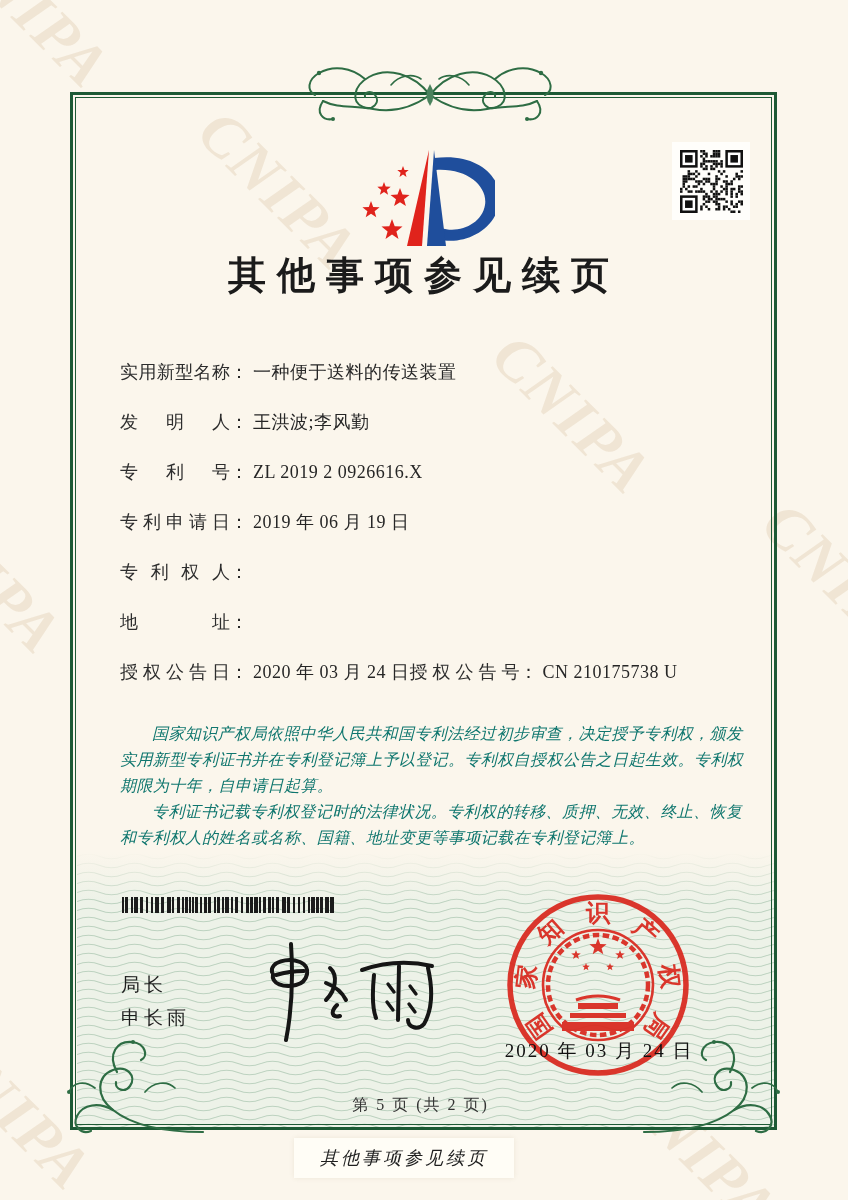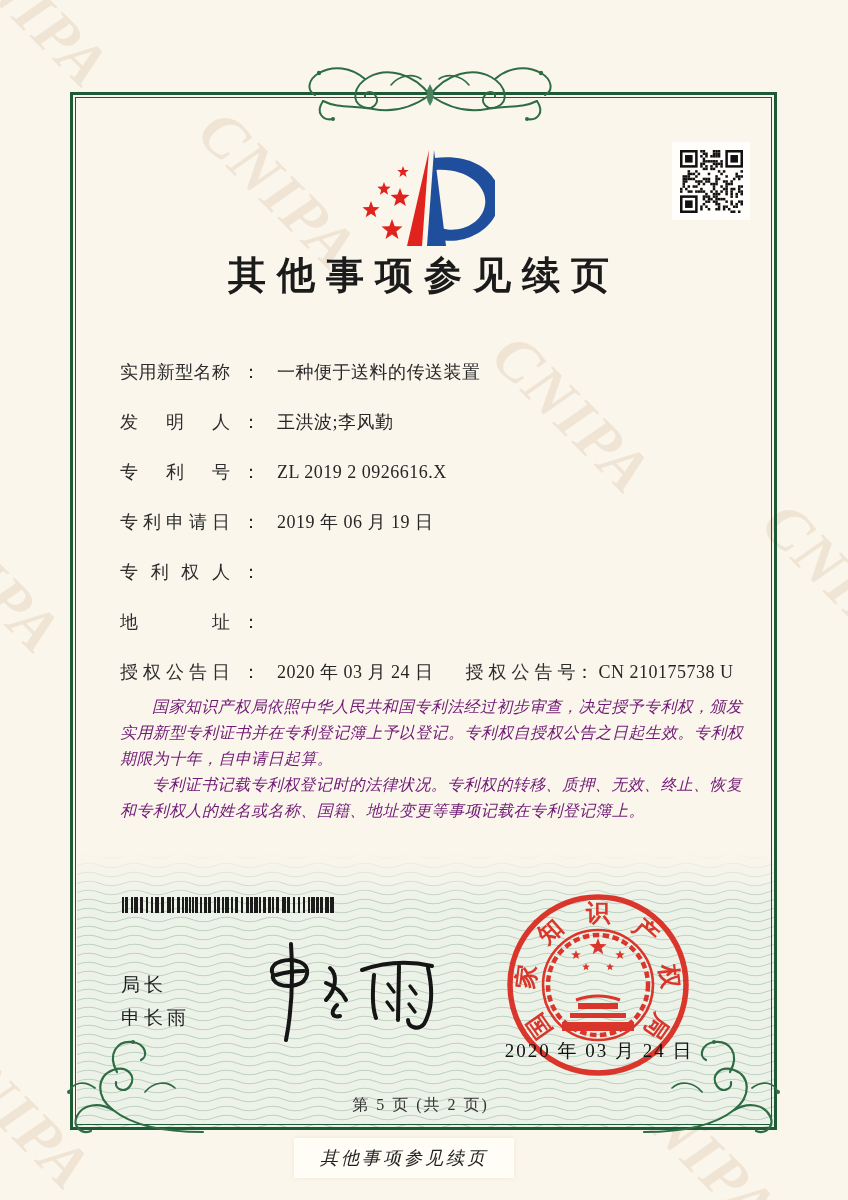--- a/index.html
+++ b/index.html
@@ -24,28 +24,28 @@
 
   .logo { position:absolute; left:355px; top:140px; z-index:3; }
 
   .qr-box { position:absolute; left:672px; top:142px; width:78px; height:78px; background:#fffefb; z-index:3; }
   .qr-box svg { position:absolute; left:8px; top:8px; }
 
   .title { position:absolute; left:0; top:250px; width:100%; text-align:center; font-size:38px; font-weight:bold;
            letter-spacing:11px; color:#1b1b1b; z-index:3; }
 
   .fields { position:absolute; left:120px; top:360px; width:650px; z-index:3; }
-  .frow { display:flex; align-items:flex-end; margin-bottom:26px; line-height:24px; font-size:18px; color:#262626;gap:12px; }
+  .frow { display:flex; align-items:flex-end; margin-bottom:26px; line-height:24px; font-size:18px; color:#262626; }
   .flabel { display:inline-block; width:110px; text-align:justify; text-align-last:justify; color:#2d2d2d; flex:none; }
   .fcolon { flex:none; }
   .fvalue { margin-left:5px; white-space:pre-wrap; letter-spacing:0.5px; }
-  .gaz-group { display:flex; align-items:baseline; margin-left:20px; }
-
-  .body-text { position:absolute; left:120px; top:694px; width:624px; font-size:16px; line-height:26px;
-               color:#701a75; font-style:italic; z-index:3; letter-spacing:0.4px; }
+  .gaz-group { display:flex; align-items:baseline; }
+
+  .body-text { position:absolute; left:120px; top:722px; width:624px; font-size:16px; line-height:26px;
+               color:#0f766e; font-style:italic; z-index:3; letter-spacing:0.4px;font-family:Liberation Mono, monospace; }
   .body-text p { margin:0; text-indent:2em; }
 
   .barcode { position:absolute; left:122px; top:897px; width:216px; height:16px; font-size:0; z-index:3; }
   .barcode span { display:inline-block; height:100%; }
   .barcode .b { background:#1b1b1b; } .barcode .g { background:transparent; }
 
   .signer-title { position:absolute; left:121px; top:972px; font-family:"Liberation Sans","DejaVu Sans",sans-serif;
                   font-size:19px; letter-spacing:4px; color:#1e1e1e; z-index:3; }
   .signer-name  { position:absolute; left:121px; top:1005px; font-family:"Liberation Sans","DejaVu Sans",sans-serif;
                   font-size:19px; letter-spacing:4px; color:#1e1e1e; z-index:3; }

